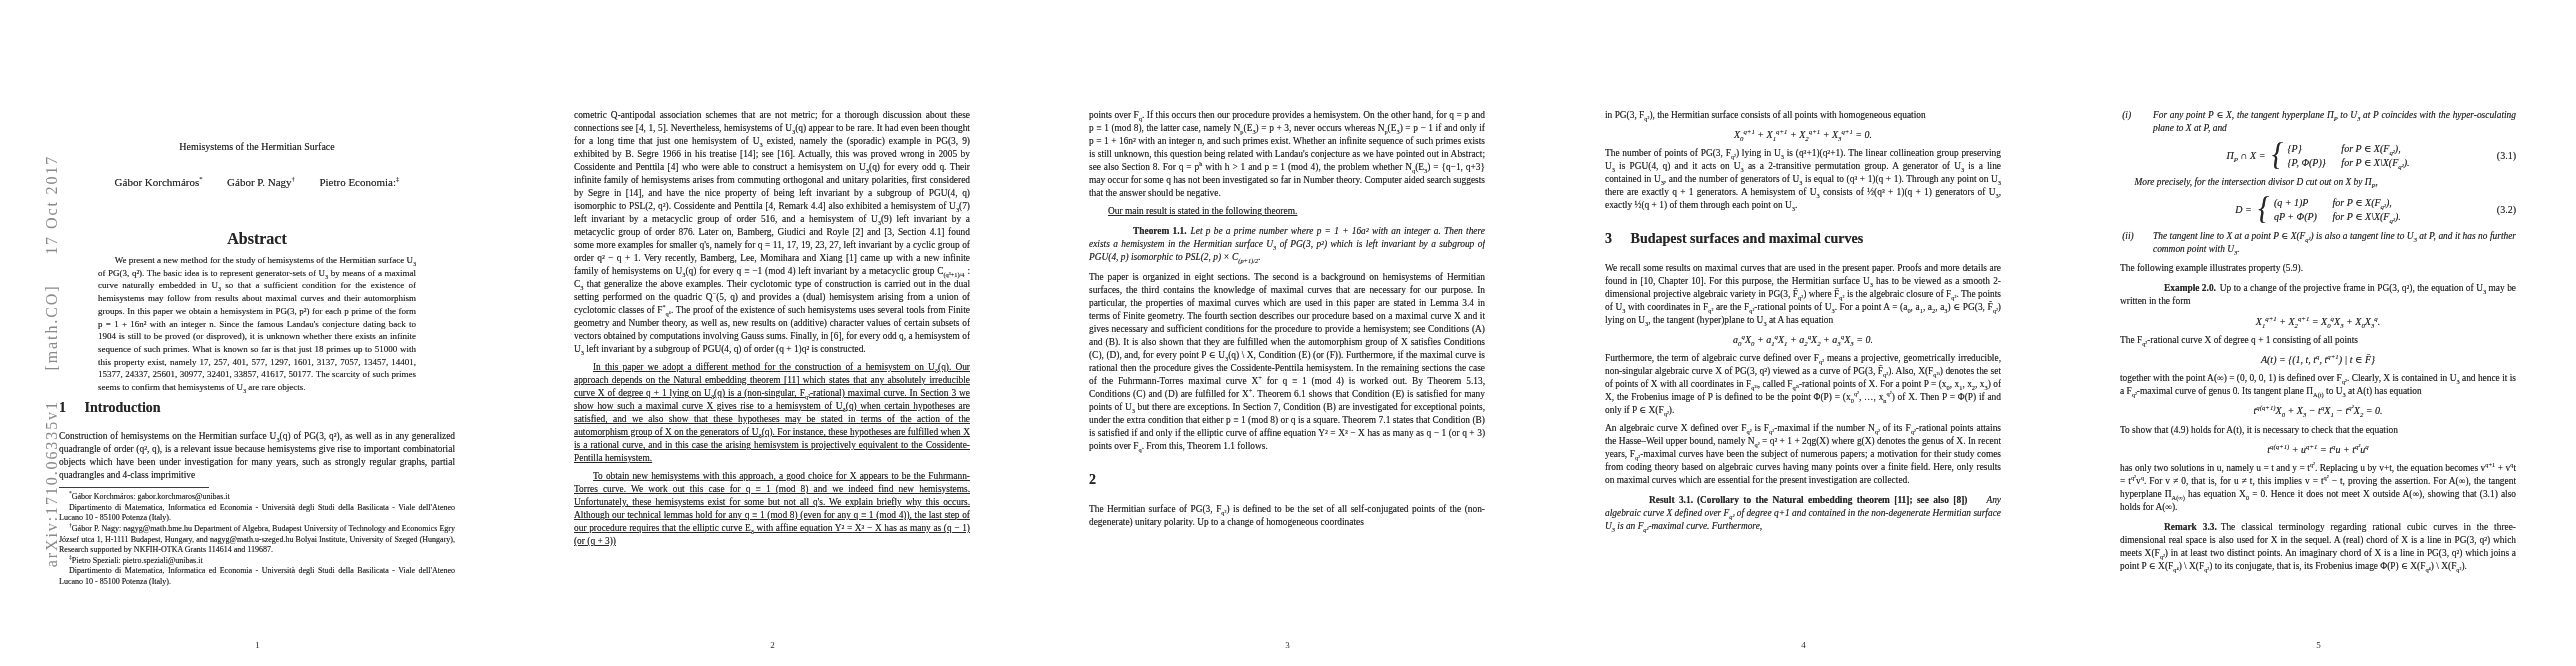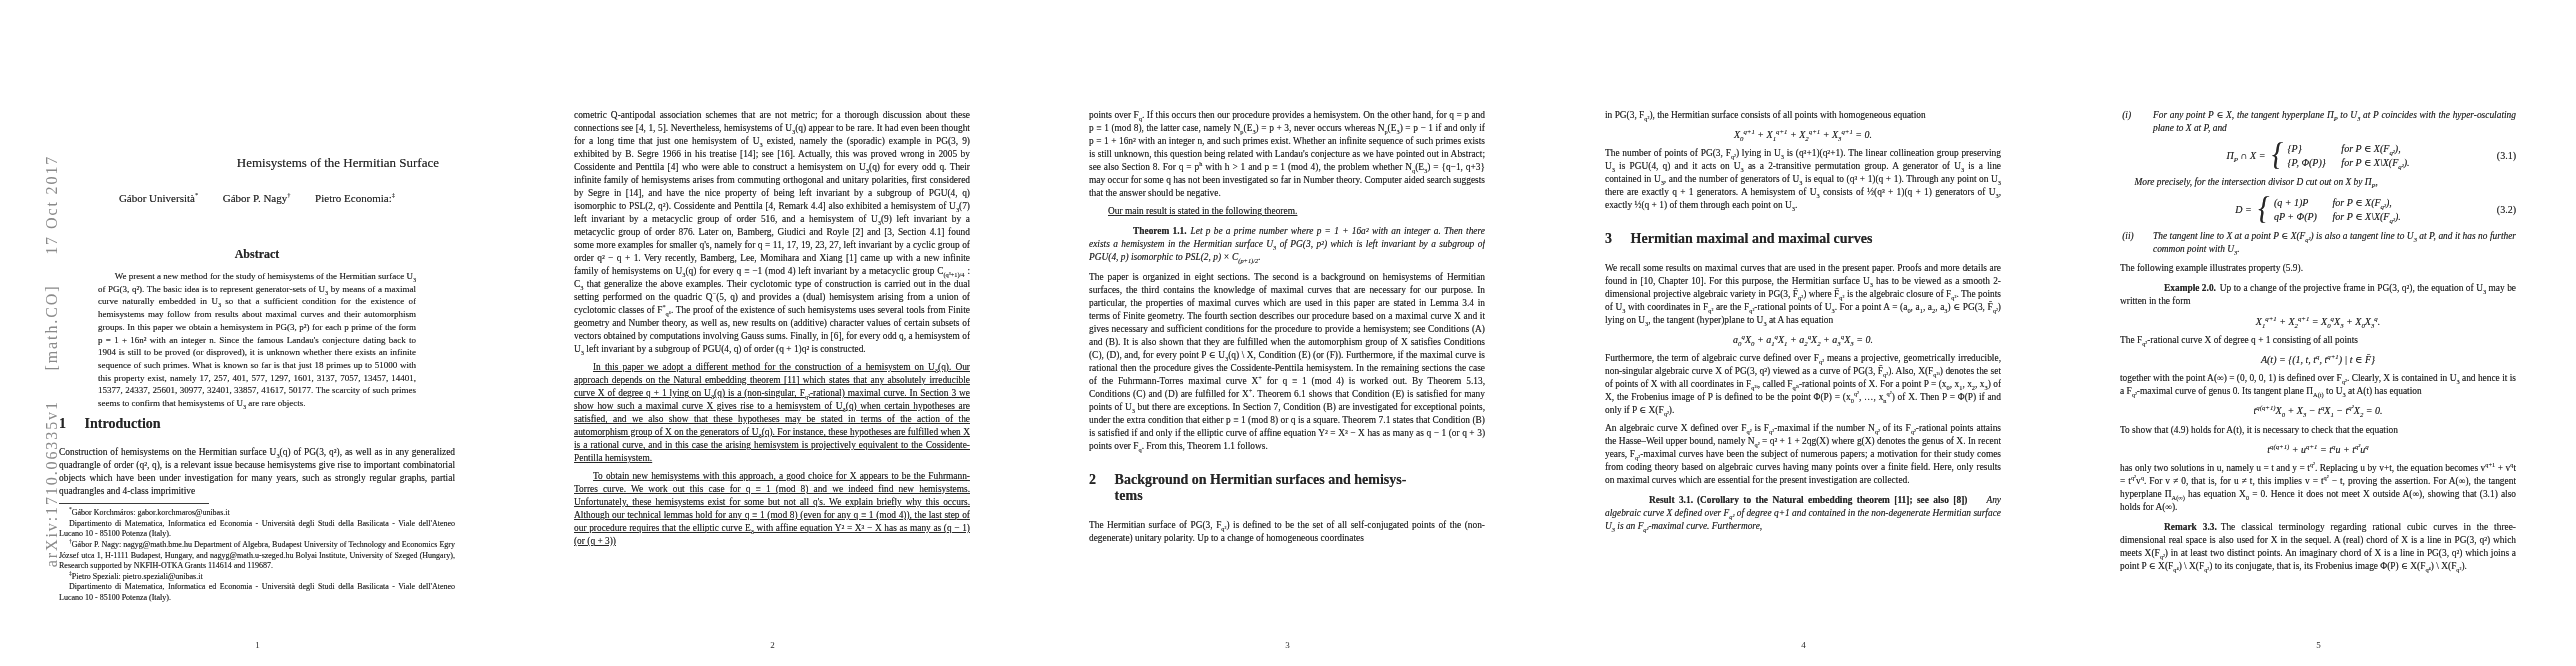--- a/index.html
+++ b/index.html
@@ -24,25 +24,25 @@
                text-shadow: 0 0 0.2px rgba(20,20,20,0.55); }
   sup { font-size: 68%; line-height: 0; }
   sub { font-size: 68%; line-height: 0; }
 
   .watermark {
     position: absolute; left: 52px; top: 361px;
     transform: translate(-50%,-50%) rotate(-90deg);
     white-space: nowrap; font-size: 16px; letter-spacing: 1.9px;
     color: #8a8a8a;
   }
-  .title { text-align: right; font-size: 13px; margin: 16px; text-indent: 0; }
+  .title { text-align: center; font-size: 10px; margin: 0; text-indent: 0; }
   .authors { display: flex; justify-content: center; gap: 24.5px; margin-top: 23px;
              font-size: 11px; text-align: center; }
   .authors sup { font-size: 6.7px; }
-  .abstract-heading { text-align: center; font-weight: bold; font-size: 12px;
+  .abstract-heading { text-align: center; font-weight: bold; font-size: 16px;
                       margin-top: 43px; text-indent: 0; }
   .abstract { width: 318px; margin: 9px auto 0; font-size: 9px; line-height: 12.7px;
               text-align: justify; text-indent: 16.7px; }
   .heading { font-size: 14px; font-weight: bold; margin: 19px 0 14.5px; display: flex;
              line-height: 16px; text-align: left; }
   .heading .num { width: 25.6px; flex: none; }
   .heading .htext { white-space: pre-line; }
   .content-p1 .heading { margin: 6.7px 0 13.3px; }
 
   p.para { margin: 0 0 5px; }
@@ -78,21 +78,21 @@
 </style>
 </head>
 <body>
 
 <div id="pages">
     <div class="page" style="left: 0px;">
       <div class="watermark">arXiv:1710.06335v1   [math.CO]   17 Oct 2017</div>
       <div class="content body-text content-p1">
         <div class="title">Hemisystems of the Hermitian Surface</div>
         <div class="authors">
-          <span class="author"><span>Gábor Università</span><sup>*</sup></span>
+          <span class="author"><span>Gábor Korchmáros</span><sup>*</sup></span>
           <span class="author"><span>Gábor P. Nagy</span><sup>†</sup></span>
           <span class="author"><span>Pietro Economia:</span><sup>‡</sup></span>
         </div>
         <div class="abstract-heading">Abstract</div>
         <p class="abstract">We present a new method for the study of hemisystems of the Hermitian surface U<sub>3</sub> of PG(3, q²). The basic idea is to represent generator-sets of U<sub>3</sub> by means of a maximal curve naturally embedded in U<sub>3</sub> so that a sufficient condition for the existence of hemisystems may follow from results about maximal curves and their automorphism groups. In this paper we obtain a hemisystem in PG(3, p²) for each p prime of the form p = 1 + 16n² with an integer n. Since the famous Landau's conjecture dating back to 1904 is still to be proved (or disproved), it is unknown whether there exists an infinite sequence of such primes. What is known so far is that just 18 primes up to 51000 with this property exist, namely 17, 257, 401, 577, 1297, 1601, 3137, 7057, 13457, 14401, 15377, 24337, 25601, 30977, 32401, 33857, 41617, 50177. The scarcity of such primes seems to confirm that hemisystems of U<sub>3</sub> are rare objects.</p>
         <div class="heading">
           <span class="num">1</span>
           <span class="htext">Introduction</span>
         </div>
         <p class="para">Construction of hemisystems on the Hermitian surface U<sub>3</sub>(q) of PG(3, q²), as well as in any generalized quadrangle of order (q², q), is a relevant issue because hemisystems give rise to important combinatorial objects which have been under investigation for many years, such as strongly regular graphs, partial quadrangles and 4-class imprimitive</p>
@@ -114,37 +114,35 @@
       <div class="page-number">2</div>
     </div>
     <div class="page" style="left: 1030px;">
       <div class="content body-text content-std">
         <p class="para">points over F<sub>q</sub>. If this occurs then our procedure provides a hemisystem. On the other hand, for q = p and p ≡ 1 (mod 8), the latter case, namely N<sub>p</sub>(E<sub>3</sub>) = p + 3, never occurs whereas N<sub>p</sub>(E<sub>3</sub>) = p − 1 if and only if p = 1 + 16n² with an integer n, and such primes exist. Whether an infinite sequence of such primes exists is still unknown, this question being related with Landau's conjecture as we have pointed out in Abstract; see also Section 8. For q = p<sup>h</sup> with h &gt; 1 and p ≡ 1 (mod 4), the problem whether N<sub>q</sub>(E<sub>3</sub>) = {q−1, q+3} may occur for some q has not been investigated so far in Number theory. Computer aided search suggests that the answer should be negative.</p>
         <p class="para indent">Our main result is stated in the following theorem.</p>
         <p class="labeled"><span class="lbl">Theorem 1.1.</span><span class="txt italic">Let p be a prime number where p = 1 + 16a² with an integer a. Then there exists a hemisystem in the Hermitian surface U<sub>3</sub> of PG(3, p²) which is left invariant by a subgroup of PGU(4, p) isomorphic to PSL(2, p) × C<sub>(p+1)/2</sub>.</span></p>
         <p class="para">The paper is organized in eight sections. The second is a background on hemisystems of Hermitian surfaces, the third contains the knowledge of maximal curves that are necessary for our purpose. In particular, the properties of maximal curves which are used in this paper are stated in Lemma 3.4 in terms of Finite geometry. The fourth section describes our procedure based on a maximal curve X and it gives necessary and sufficient conditions for the procedure to provide a hemisystem; see Conditions (A) and (B). It is also shown that they are fulfilled when the automorphism group of X satisfies Conditions (C), (D), and, for every point P ∈ U<sub>3</sub>(q) \ X, Condition (E) (or (F)). Furthermore, if the maximal curve is rational then the procedure gives the Cossidente-Penttila hemisystem. In the remaining sections the case of the Fuhrmann-Torres maximal curve X<sup>+</sup> for q ≡ 1 (mod 4) is worked out. By Theorem 5.13, Conditions (C) and (D) are fulfilled for X<sup>+</sup>. Theorem 6.1 shows that Condition (E) is satisfied for many points of U<sub>3</sub> but there are exceptions. In Section 7, Condition (B) are investigated for exceptional points, under the extra condition that either p ≡ 1 (mod 8) or q is a square. Theorem 7.1 states that Condition (B) is satisfied if and only if the elliptic curve of affine equation Y² = X³ − X has as many as q − 1 (or q + 3) points over F<sub>q</sub>. From this, Theorem 1.1 follows.</p>
         <div class="heading">
           <span class="num">2</span>
-          <span class="htext">Background on Hermitian surfaces and hemisys-
-tems</span>
         </div>
         <p class="para">The Hermitian surface of PG(3, F<sub>q²</sub>) is defined to be the set of all self-conjugated points of the (non-degenerate) unitary polarity. Up to a change of homogeneous coordinates</p>
       </div>
       <div class="page-number">3</div>
     </div>
     <div class="page" style="left: 1546px;">
       <div class="content body-text content-std">
         <p class="para">in PG(3, F<sub>q²</sub>), the Hermitian surface consists of all points with homogeneous equation</p>
         <div class="eq">
           <span class="eqbody">X<sub>0</sub><sup>q+1</sup> + X<sub>1</sub><sup>q+1</sup> + X<sub>2</sub><sup>q+1</sup> + X<sub>3</sub><sup>q+1</sup> = 0.</span>
         </div>
         <p class="para">The number of points of PG(3, F<sub>q²</sub>) lying in U<sub>3</sub> is (q³+1)(q²+1). The linear collineation group preserving U<sub>3</sub> is PGU(4, q) and it acts on U<sub>3</sub> as a 2-transitive permutation group. A generator of U<sub>3</sub> is a line contained in U<sub>3</sub>, and the number of generators of U<sub>3</sub> is equal to (q³ + 1)(q + 1). Through any point on U<sub>3</sub> there are exactly q + 1 generators. A hemisystem of U<sub>3</sub> consists of ½(q³ + 1)(q + 1) generators of U<sub>3</sub>, exactly ½(q + 1) of them through each point on U<sub>3</sub>.</p>
         <div class="heading">
           <span class="num">3</span>
-          <span class="htext">Hermitian maximal and maximal curves</span>
+          <span class="htext">Budapest surfaces and maximal curves</span>
         </div>
         <p class="para">We recall some results on maximal curves that are used in the present paper. Proofs and more details are found in [10, Chapter 10]. For this purpose, the Hermitian surface U<sub>3</sub> has to be viewed as a smooth 2-dimensional projective algebraic variety in PG(3, F̄<sub>q²</sub>) where F̄<sub>q²</sub> is the algebraic closure of F<sub>q²</sub>. The points of U<sub>3</sub> with coordinates in F<sub>q²</sub> are the F<sub>q²</sub>-rational points of U<sub>3</sub>. For a point A = (a<sub>0</sub>, a<sub>1</sub>, a<sub>2</sub>, a<sub>3</sub>) ∈ PG(3, F̄<sub>q²</sub>) lying on U<sub>3</sub>, the tangent (hyper)plane to U<sub>3</sub> at A has equation</p>
         <div class="eq">
           <span class="eqbody">a<sub>0</sub><sup>q</sup>X<sub>0</sub> + a<sub>1</sub><sup>q</sup>X<sub>1</sub> + a<sub>2</sub><sup>q</sup>X<sub>2</sub> + a<sub>3</sub><sup>q</sup>X<sub>3</sub> = 0.</span>
         </div>
         <p class="para">Furthermore, the term of algebraic curve defined over F<sub>q²</sub> means a projective, geometrically irreducible, non-singular algebraic curve X of PG(3, q²) viewed as a curve of PG(3, F̄<sub>q²</sub>). Also, X(F<sub>q²ⁱ</sub>) denotes the set of points of X with all coordinates in F<sub>q²ⁱ</sub>, called F<sub>q²ⁱ</sub>-rational points of X. For a point P = (x<sub>0</sub>, x<sub>1</sub>, x<sub>2</sub>, x<sub>3</sub>) of X, the Frobenius image of P is defined to be the point Φ(P) = (x<sub>0</sub><sup>q²</sup>, …, x<sub>n</sub><sup>q²</sup>) of X. Then P = Φ(P) if and only if P ∈ X(F<sub>q²</sub>).</p>
         <p class="para">An algebraic curve X defined over F<sub>q²</sub> is F<sub>q²</sub>-maximal if the number N<sub>q²</sub> of its F<sub>q²</sub>-rational points attains the Hasse–Weil upper bound, namely N<sub>q²</sub> = q² + 1 + 2qg(X) where g(X) denotes the genus of X. In recent years, F<sub>q²</sub>-maximal curves have been the subject of numerous papers; a motivation for their study comes from coding theory based on algebraic curves having many points over a finite field. Here, only results on maximal curves which are essential for the present investigation are collected.</p>
         <p class="labeled"><span class="lbl">Result 3.1.</span><span class="note">(Corollary to the Natural embedding theorem [11]; see also [8])</span><span class="txt italic">Any algebraic curve X defined over F<sub>q²</sub> of degree q+1 and contained in the non-degenerate Hermitian surface U<sub>3</sub> is an F<sub>q²</sub>-maximal curve. Furthermore,</span></p>
       </div>
       <div class="page-number">4</div>

